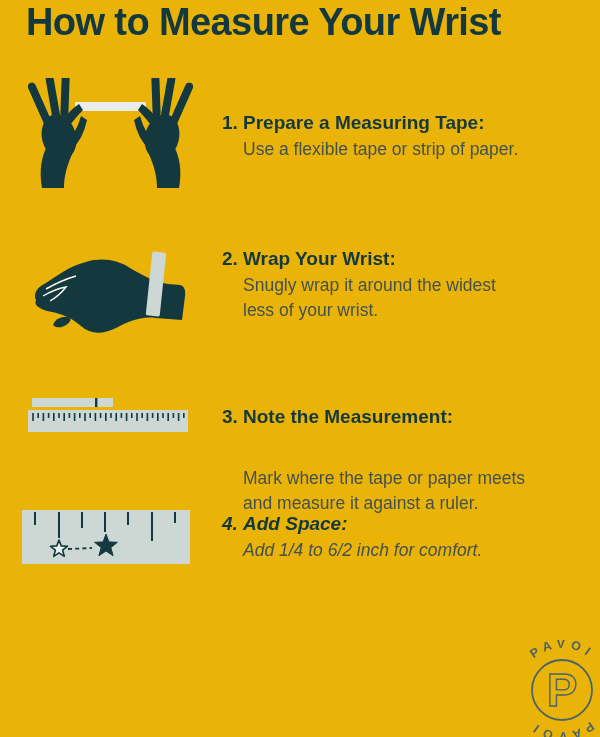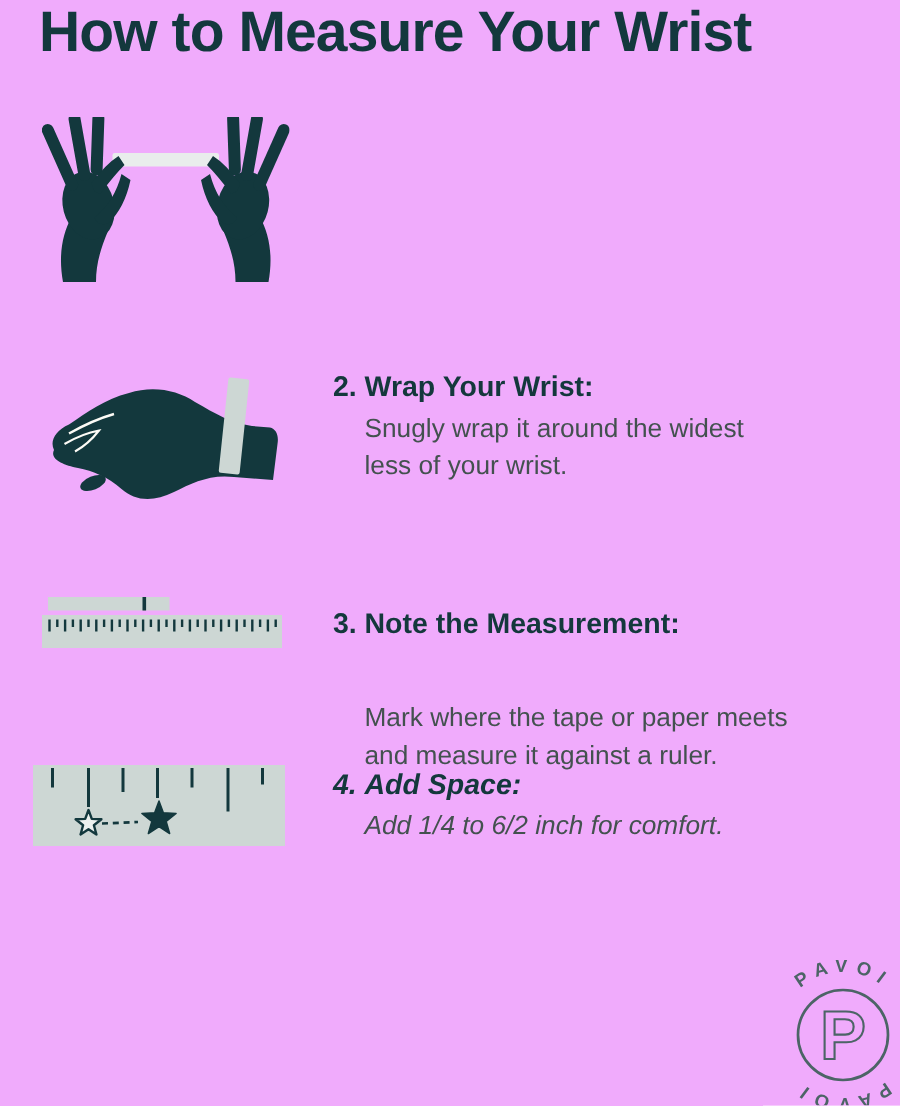--- a/index.html
+++ b/index.html
@@ -1,19 +1,19 @@
 <!DOCTYPE html>
 <html><head>
 <meta charset="utf-8">
 <style>
   html,body{margin:0;padding:0;}
   body{font-family:"Liberation Sans", sans-serif;}
   .canvas{
     position:relative; width:600px; height:737px;
-    background:#f0abfc; overflow:hidden;
+    background:#eab308; overflow:hidden;
   }
   .title{
     position:absolute; left:26px; top:0px; margin:0;
     font-size:38px; font-weight:700; letter-spacing:-0.6px;
     color:#13383d; line-height:44px;
   }
   .illus{position:absolute;}
   .illus-1{left:28px; top:78px;}
   .illus-2{left:28px; top:238px;}
   .illus-3{left:28px; top:396px;}
@@ -89,20 +89,24 @@
     <path stroke="#13383d" stroke-width="2" fill="none" d="M13 4v13M37 4v26M60 4v16M83 4v20M106 4v13M130 4v29M153 4v11"></path>
     <path d="M46 41 L70 40" stroke="#13383d" stroke-width="1.8" stroke-dasharray="4 3.2" fill="none"></path>
     <g transform="translate(37,41)">
       <path d="M0 -9 L2.2 -3.1 L8.6 -2.8 L3.6 1.2 L5.3 7.3 L0 3.8 L-5.3 7.3 L-3.6 1.2 L-8.6 -2.8 L-2.2 -3.1 Z" fill="#edf1ef" stroke="#13383d" stroke-width="1.6" stroke-linejoin="round"></path>
     </g>
     <g transform="translate(84,38)">
       <path d="M0 -12 L2.9 -4.1 L11.4 -3.7 L4.8 1.6 L7.1 9.7 L0 5 L-7.1 9.7 L-4.8 1.6 L-11.4 -3.7 L-2.9 -4.1 Z" fill="#13383d" stroke="#13383d" stroke-width="1" stroke-linejoin="round"></path>
     </g>
   </svg>
 
+  <div class="step-text st-1">
+    <div class="step-heading"><span class="step-num">1.</span><span>Prepare a Measuring Tape:</span></div>
+    <div class="step-body bw1">Use a flexible tape or strip of paper.</div>
+  </div>
 
   <div class="step-text st-2">
     <div class="step-heading"><span class="step-num">2.</span><span>Wrap Your Wrist:</span></div>
     <div class="step-body bw2">Snugly wrap it around the widest less of your wrist.</div>
   </div>
 
   <div class="step-text st-3">
     <div class="step-heading"><span class="step-num">3.</span><span>Note the Measurement:</span></div>
     <div class="step-body bw3">Mark where the tape or paper meets and measure it against a ruler.</div>
   </div>

